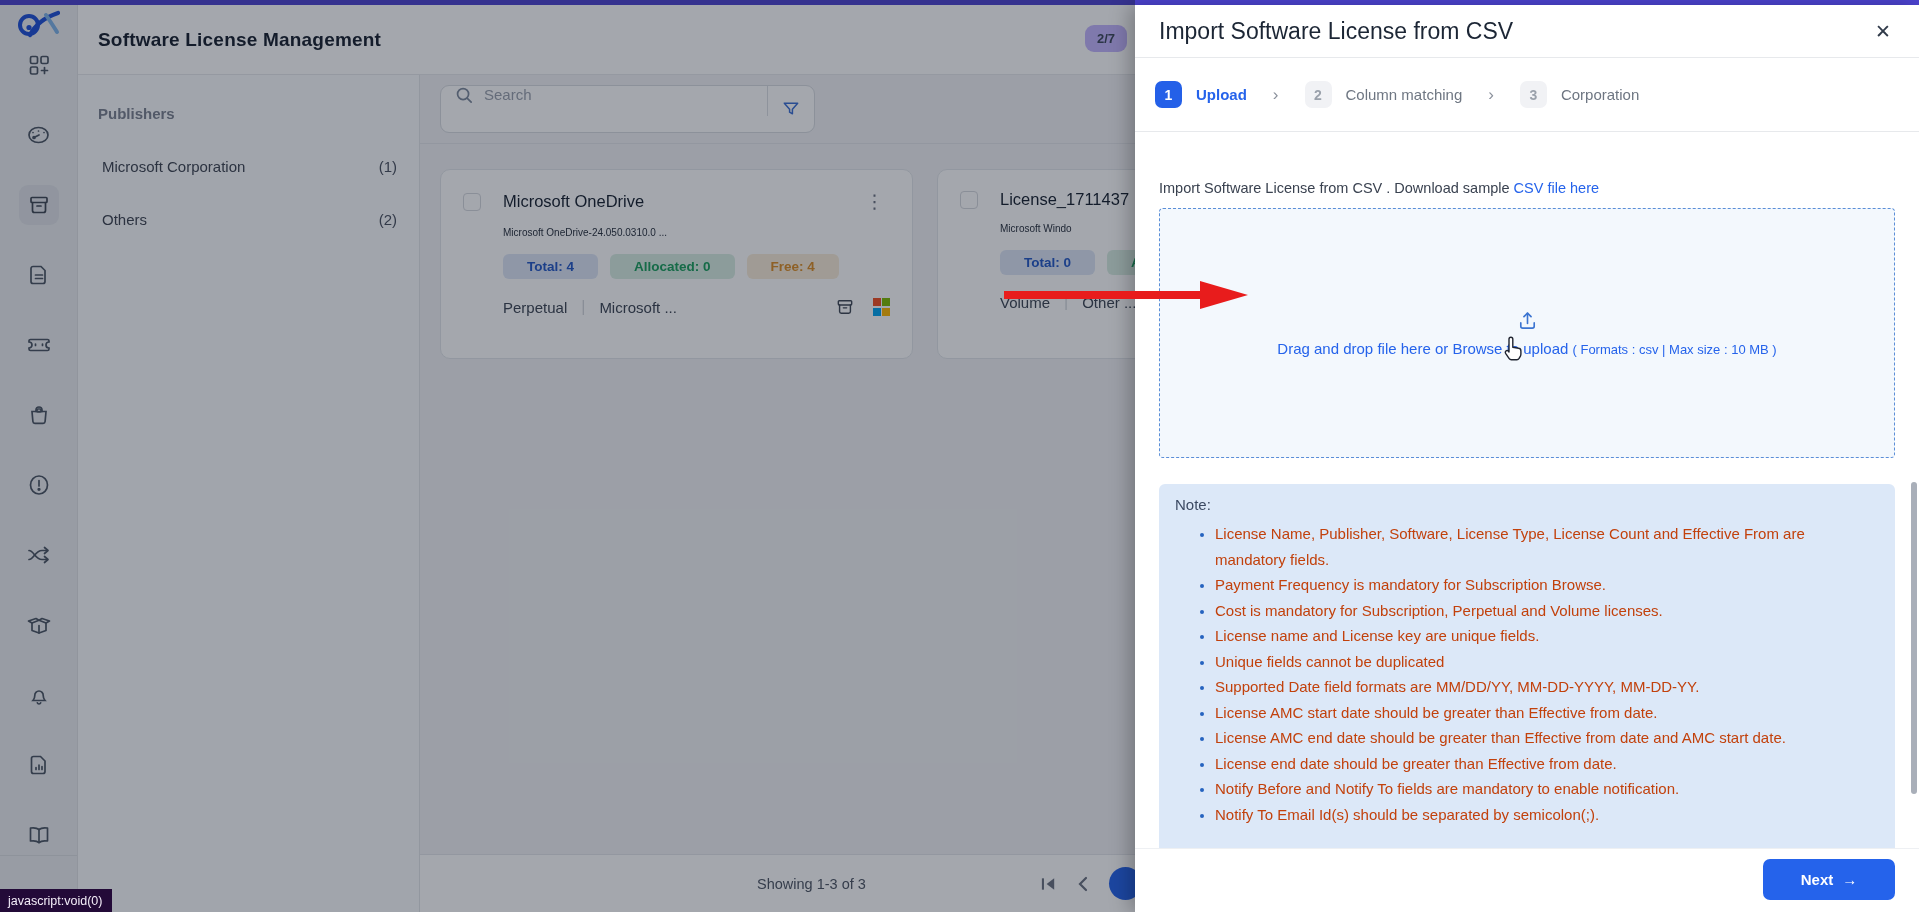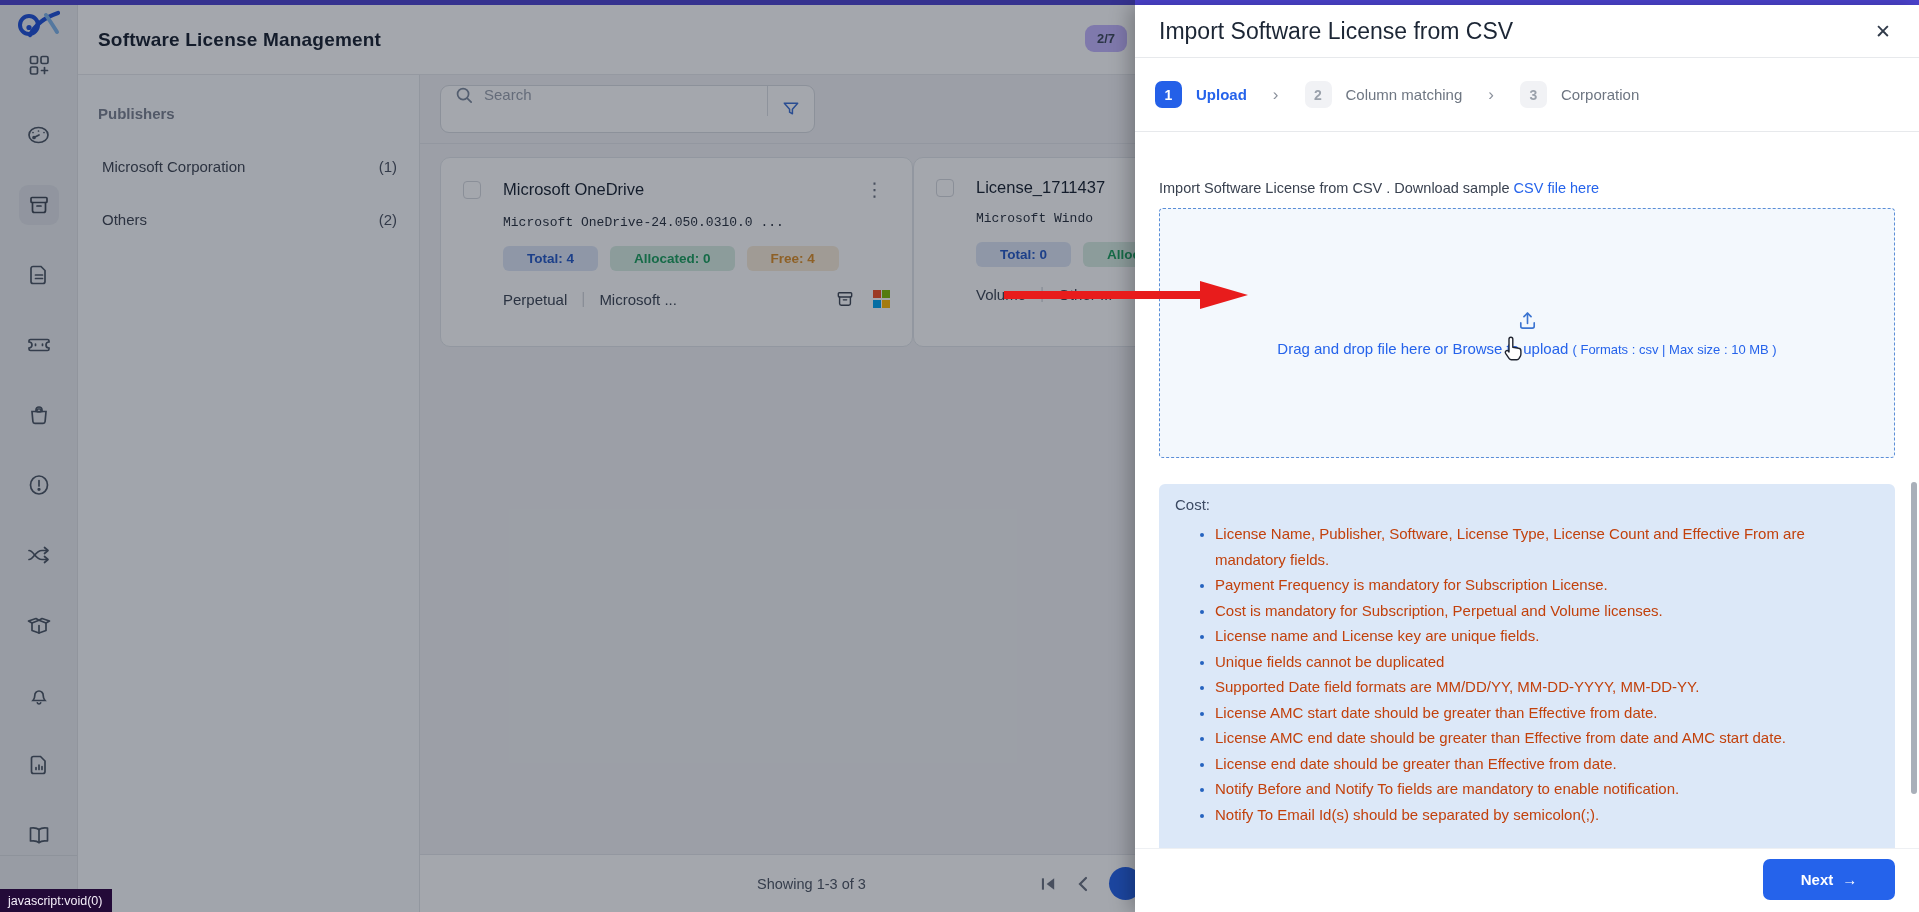--- a/index.html
+++ b/index.html
@@ -31,27 +31,27 @@
 
   .list-area { position:absolute; top:75px; left:420px; width:1499px; height:837px; background:#f2f3f5; z-index:6; }
   .searchbar { position:absolute; top:10px; left:20px; width:375px; height:48px; background:#fff; border:1px solid #d8dbe0; border-radius:9px; display:flex; align-items:flex-start; }
   .searchbar input { border:none; outline:none; background:transparent; font-size:15px; color:#374151; flex:1; margin-left:10px; }
   .searchbar input::placeholder { color:#9aa1ad; }
   .search-ic { margin-left:14px; }
   .filter-sep { width:1px; height:30px; background:#dcdfe4; }
   .filter-btn { width:46px; height:46px; display:flex; align-items:center; justify-content:center; cursor:pointer; }
   .search-underline { position:absolute; left:0; top:68px; width:1499px; height:1px; background:#e4e6ea; }
 
-  .cards { position:absolute; top:82px; left:20px; display:flex; }
+  .cards { position:absolute; top:94px; left:20px; display:flex; gap:24px; }
   .card { width:473px; height:190px; background:#fff; border:1px solid #e3e6ea; border-radius:10px; padding:20px 22px; }
   .card-head { display:flex; align-items:center; }
   .checkbox { width:18px; height:18px; border:1.5px solid #d5d8dd; border-radius:4px; background:#fff; cursor:pointer; flex:none; }
   .card-title { font-size:16.5px; color:#16202e; margin-left:22px; font-weight:400; }
   .kebab { margin-left:auto; color:#6b7280; font-size:19px; cursor:pointer; line-height:1; padding:2px 6px; }
-  .card-sub { font-size:13px; color:#28303d; margin:14px 0 0 40px; white-space:nowrap; overflow:hidden;font-family:Liberation Mono, monospace; }
+  .card-sub { font-size:10px; color:#28303d; margin:14px 0 0 40px; white-space:nowrap; overflow:hidden; }
   .badge-row { display:flex; gap:12px; margin:16px 0 0 40px; }
   .badge { font-size:13.5px; font-weight:bold; padding:5px 24px; border-radius:6px; white-space:nowrap; }
   .badge.total { background:#dde6f6; color:#2458c5; }
   .badge.allocated { background:#d9eee3; color:#1a9e5c; }
   .badge.free { background:#f8ecd8; color:#dc8d26; }
   .card-foot { display:flex; align-items:center; margin:18px 0 0 40px; font-size:15px; color:#3c4553; }
   .foot-sep { color:#d3d7dc; margin:0 14px; font-size:16px; }
   .foot-icons { margin-left:auto; display:flex; align-items:center; gap:18px; }
   .mslogo { display:grid; grid-template-columns:8px 8px; grid-template-rows:8px 8px; gap:1.5px; }
   .mslogo i { display:block; }
@@ -352,24 +352,24 @@
             <path d="M8.3 8 12 4.3 15.7 8"></path>
             <path d="M5 14.5V18a2 2 0 0 0 2 2h10a2 2 0 0 0 2-2v-3.5"></path>
         </svg>
         <div class="dz-line">
           <span>Drag and drop file here or Browse to upload</span>
           <span class="dz-hint">( Formats : csv | Max size : 10 MB )</span>
         </div>
       </div>
 
       <div class="note-box">
-        <div class="note-title">Cost:</div>
+        <div class="note-title">Note:</div>
         <ul>
           <li>License Name, Publisher, Software, License Type, License Count and Effective From are mandatory fields.</li>
-          <li>Payment Frequency is mandatory for Subscription License.</li>
+          <li>Payment Frequency is mandatory for Subscription Browse.</li>
           <li>Cost is mandatory for Subscription, Perpetual and Volume licenses.</li>
           <li>License name and License key are unique fields.</li>
           <li>Unique fields cannot be duplicated</li>
           <li>Supported Date field formats are MM/DD/YY, MM-DD-YYYY, MM-DD-YY.</li>
           <li>License AMC start date should be greater than Effective from date.</li>
           <li>License AMC end date should be greater than Effective from date and AMC start date.</li>
           <li>License end date should be greater than Effective from date.</li>
           <li>Notify Before and Notify To fields are mandatory to enable notification.</li>
           <li>Notify To Email Id(s) should be separated by semicolon(;).</li>
         </ul>

